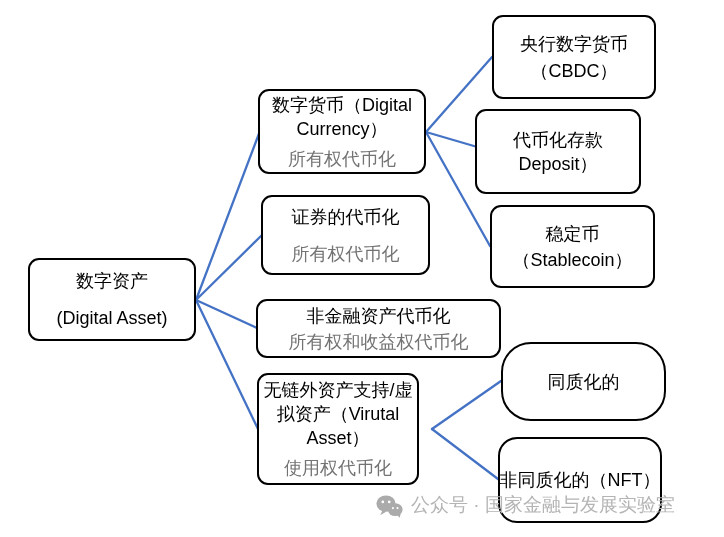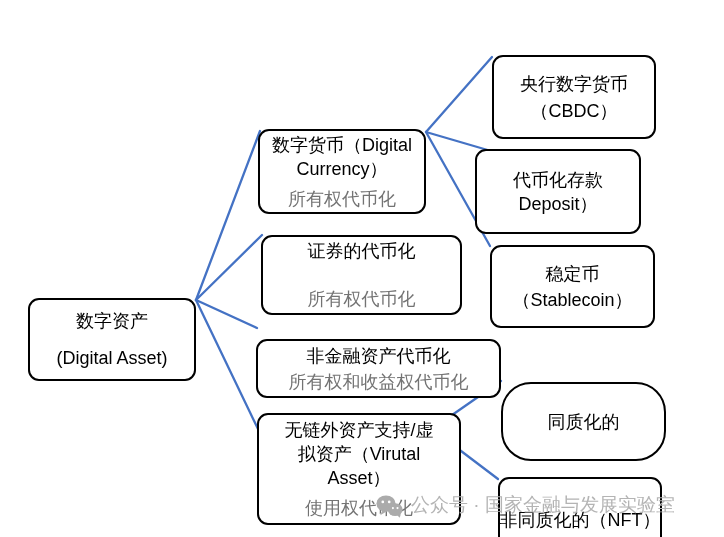--- a/index.html
+++ b/index.html
@@ -31,42 +31,41 @@
     border-radius: 11px;
     display: flex;
     flex-direction: column;
     align-items: center;
     justify-content: center;
     text-align: center;
     color: #000000;
     font-size: 18px;
     line-height: 24px;
     padding: 2px 3px;
-    margin-top: 40px;
   }
   .line { white-space: nowrap; }
   .note {
     color: #737373;
     white-space: nowrap;
   }
   
   .n-root      { left: 28px;  top: 258px; width: 168px; height: 83px; row-gap: 13px; }
   .n-dcur      { left: 258px; top: 89px;  width: 168px; height: 85px; }
   .n-dcur .note { margin-top: 6px; }
-  .n-sec       { left: 261px; top: 195px; width: 201px; height: 80px; justify-content: space-between; }
+  .n-sec       { left: 261px; top: 195px; width: 169px; height: 80px; }
   .n-sec .note { margin-top: 13px; }
   .n-nonfin    { left: 256px; top: 299px; width: 245px; height: 59px; }
   .n-nonfin .note { margin-top: 2px; }
-  .n-virt      { left: 257px; top: 373px; width: 204px; height: 112px; }
+  .n-virt      { left: 257px; top: 373px; width: 162px; height: 112px; }
   .n-virt .note { margin-top: 6px; }
   .n-cbdc      { left: 492px; top: 15px;  width: 164px; height: 84px; row-gap: 3px; }
   .n-tok       { left: 475px; top: 109px; width: 166px; height: 85px; text-align: center; }
   .n-stab      { left: 490px; top: 205px; width: 165px; height: 83px; row-gap: 2px; }
   .n-fun       { left: 501px; top: 342px; width: 165px; height: 79px; border-radius: 30px; }
-  .n-nft       { left: 498px; top: 437px; width: 164px; height: 86px; }
+  .n-nft       { left: 498px; top: 437px; width: 164px; height: 86px; border-radius: 19px; }
   
   #watermark {
     position: absolute;
     left: 376px; top: 492px;
     z-index: 3;
     display: flex;
     align-items: flex-end;
     column-gap: 8px;
     color: #b4b4b4;
     font-size: 19px;

